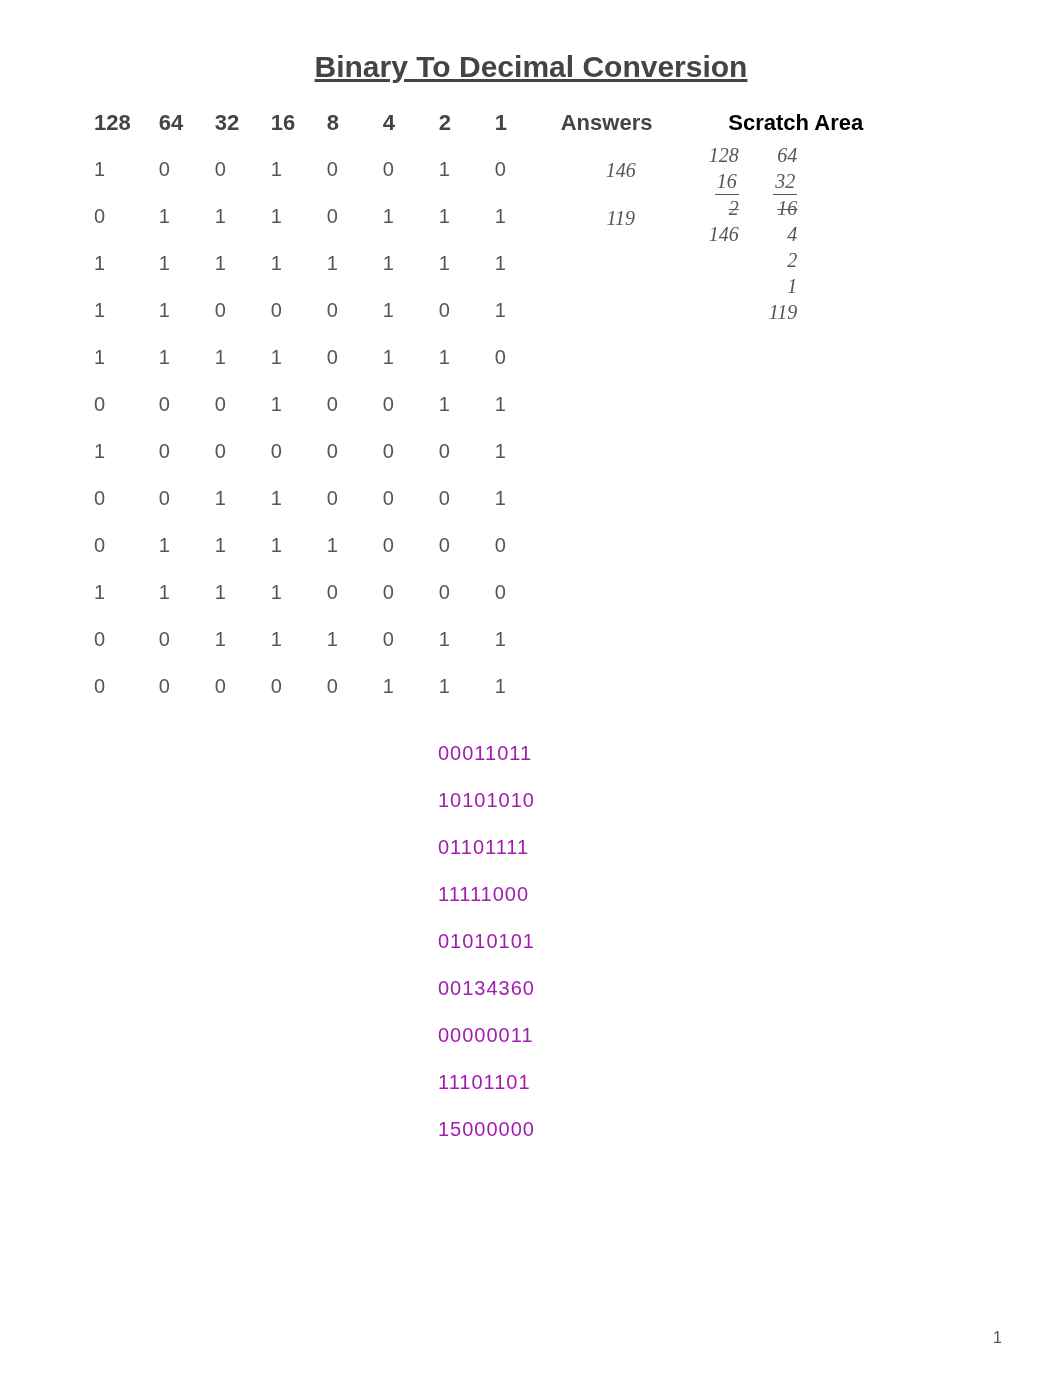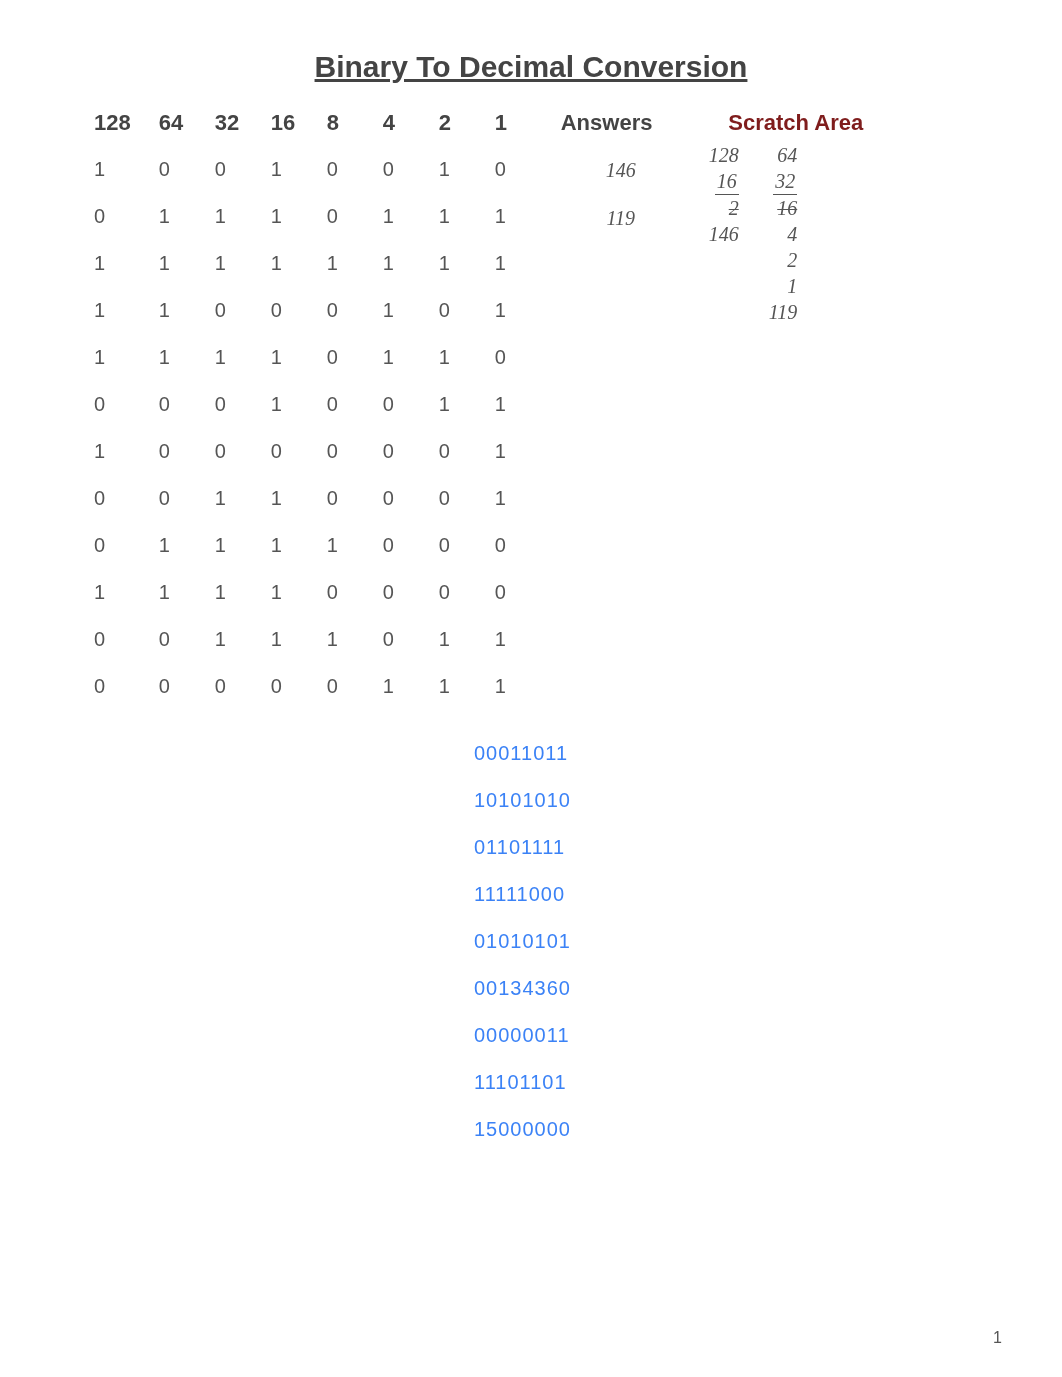--- a/index.html
+++ b/index.html
@@ -65,21 +65,21 @@
       line-height: 48px;
       font-family: Georgia, 'Times New Roman', serif;
     }
     .scratch-col {
       margin-left: 10px;
       width: 210px;
     }
     .scratch-header {
       font-size: 22px;
       font-weight: bold;
-      color: #7f1d1d;
+      color: #000000;
       padding: 6px 0 6px 0;
       text-align: center;
     }
     .scratch-body {
       display: flex;
       gap: 30px;
       font-family: Georgia, 'Times New Roman', serif;
       font-style: italic;
       font-size: 20px;
       color: #555;
@@ -98,24 +98,23 @@
     .scratch-strike {
       text-decoration: line-through;
       text-decoration-thickness: 1px;
     }
     .lower-list {
       margin-top: 8px;
       margin-left: 358px;
     }
     .lower-item {
       font-size: 20px;
-      color: #3b82f6;
+      color: #a21caf;
       padding: 12px 0;
       letter-spacing: 1px;
-      margin-left: 36px;
     }
     .page-number {
       position: absolute;
       bottom: 30px;
       right: 60px;
       font-size: 16px;
       color: #555;
     }
   </style>
 </head>

